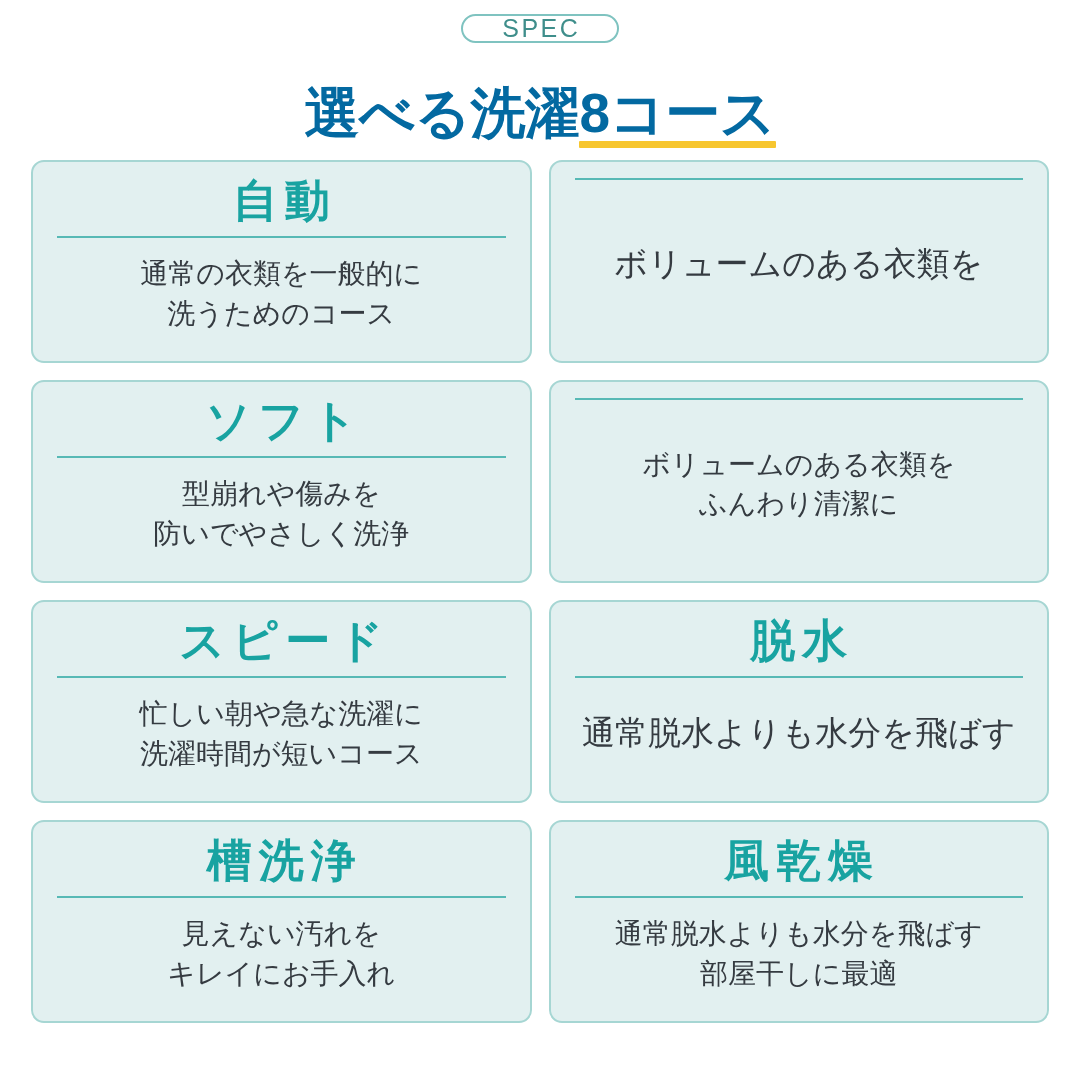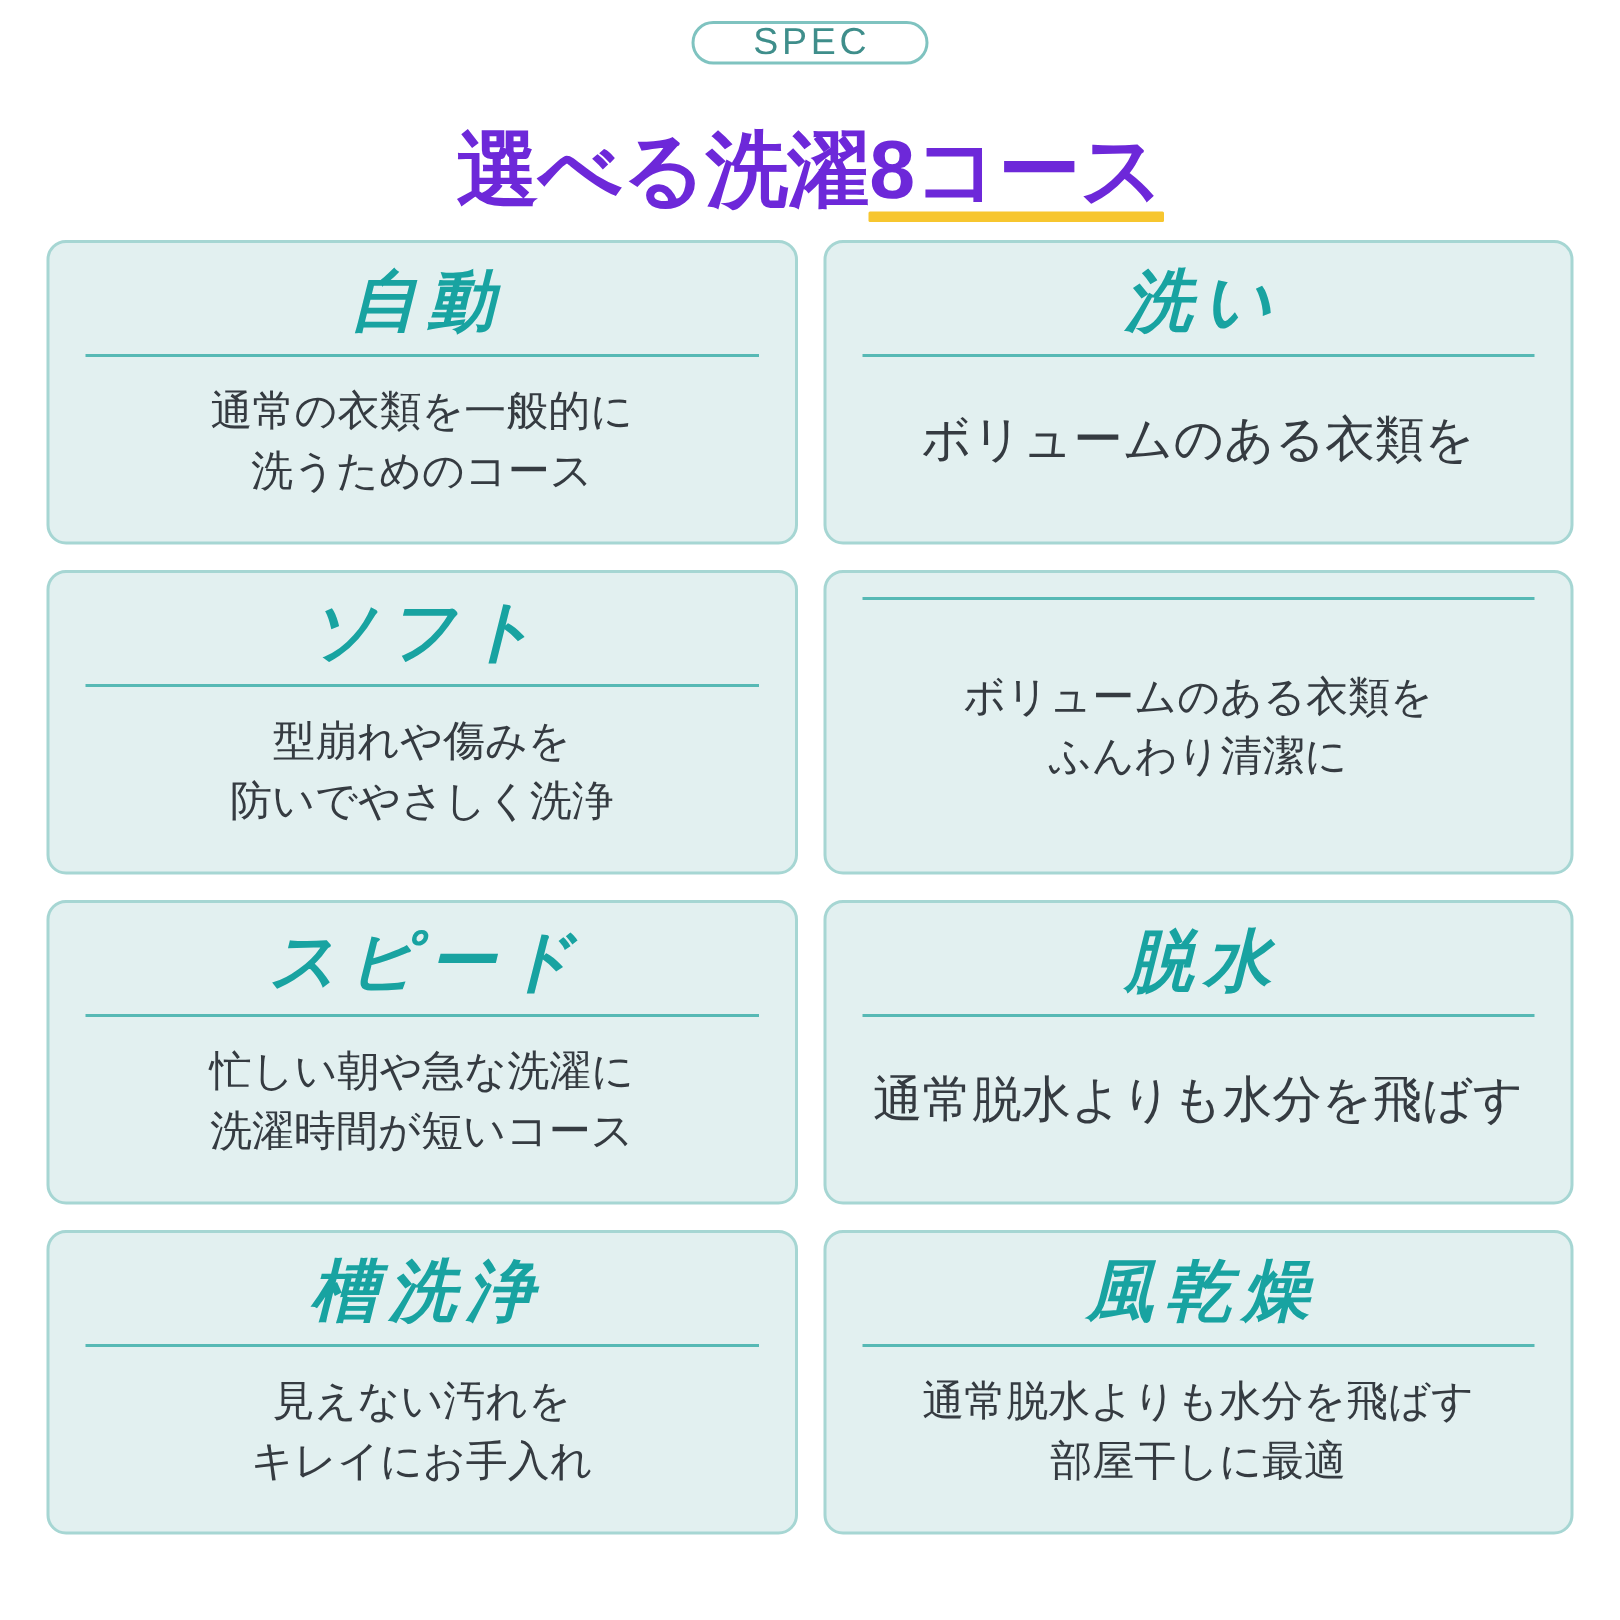--- a/index.html
+++ b/index.html
@@ -42,21 +42,21 @@
   .title-wrap {
     margin-top:13px;
     position:relative;
     display:flex;
     align-items:baseline;
     justify-content:center;
   }
   .title-main, .title-accent {
     font-size:55px;
     font-weight:700;
-    color:#6d28d9;
+    color:#0369a1;
     line-height:1.18;
     letter-spacing:-0.5px;
   }
   .title-accent {
     position:relative;
     display:inline-block;
     margin-top:25px;
   }
   .title-accent::after {
     content:"";
@@ -91,21 +91,20 @@
   }
 
   .card-heading {
     font-size:45px;
     font-weight:700;
     color:#18a3a1;
     letter-spacing:7px;
     text-indent:7px;
     line-height:1.30;
     white-space:nowrap;
-    font-style:italic;
   }
 
   .card-divider {
     width:100%;
     height:2px;
     background:#57b9b5;
     margin-top:6px;
   }
 
   .card-body {
@@ -143,21 +142,20 @@
   <div class="grid">
       <div class="card">
         <div class="card-heading">自動</div>
         <div class="card-divider"></div>
         <div class="card-body">
           <div class="card-body-line">通常の衣類を一般的に</div>
           <div class="card-body-line">洗うためのコース</div>
         </div>
       </div>
       <div class="card">
-        <div class="card-heading">洗い</div>
         <div class="card-divider"></div>
         <div class="card-body single">
           <div class="card-body-line">ボリュームのある衣類を</div>
         </div>
       </div>
       <div class="card">
         <div class="card-heading">ソフト</div>
         <div class="card-divider"></div>
         <div class="card-body">
           <div class="card-body-line">型崩れや傷みを</div>

